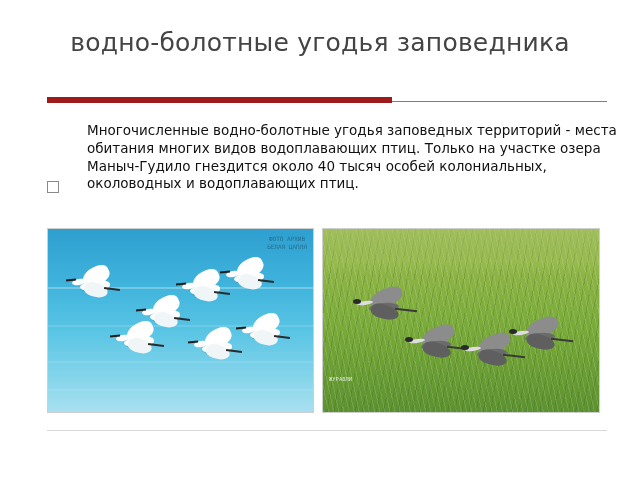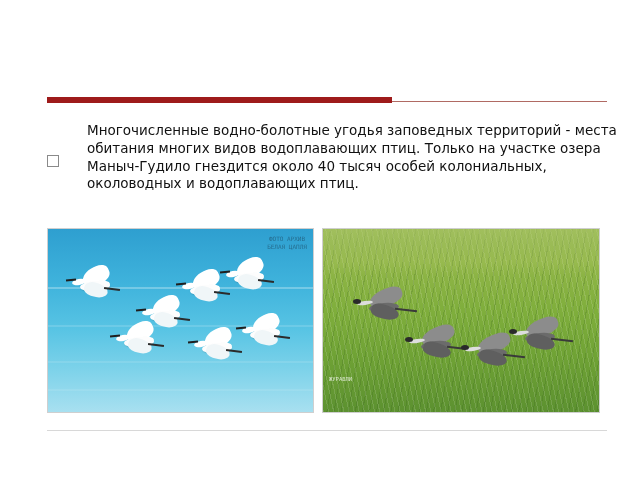--- a/index.html
+++ b/index.html
@@ -49,21 +49,21 @@
     width: 345px;
     height: 6px;
     background: #9e1b1b;
   }
   .bullet-row {
     position: absolute;
     left: 47px;
     top: 122px;
     width: 570px;
     display: flex;
-    align-items: center;
+    align-items: flex-end;
   }
   .bullet-marker {
     width: 10px;
     height: 10px;
     border: 1px solid #8a8a8a;
     background: #ffffff;
     margin-top: 6px;
     margin-right: 4px;
     flex: 0 0 auto;
   }
@@ -286,20 +286,21 @@
     width: 560px;
     height: 1px;
     background: #d8d8d8;
   }
 </style>
 </head>
 <body>
 
 <div class="slide">
 
+  <div class="title">водно-болотные угодья заповедника</div>
 
   <div class="rule-thin"></div>
   <div class="rule-thick"></div>
 
   <div class="bullet-row">
     <div class="bullet-marker"></div>
     <div class="bullet-text">Многочисленные водно-болотные угодья заповедных территорий - места обитания многих видов водоплавающих птиц. Только на участке озера Маныч-Гудило гнездится около 40 тысяч особей колониальных, околоводных и водоплавающих птиц.</div>
   </div>
 
   <div class="photos">

